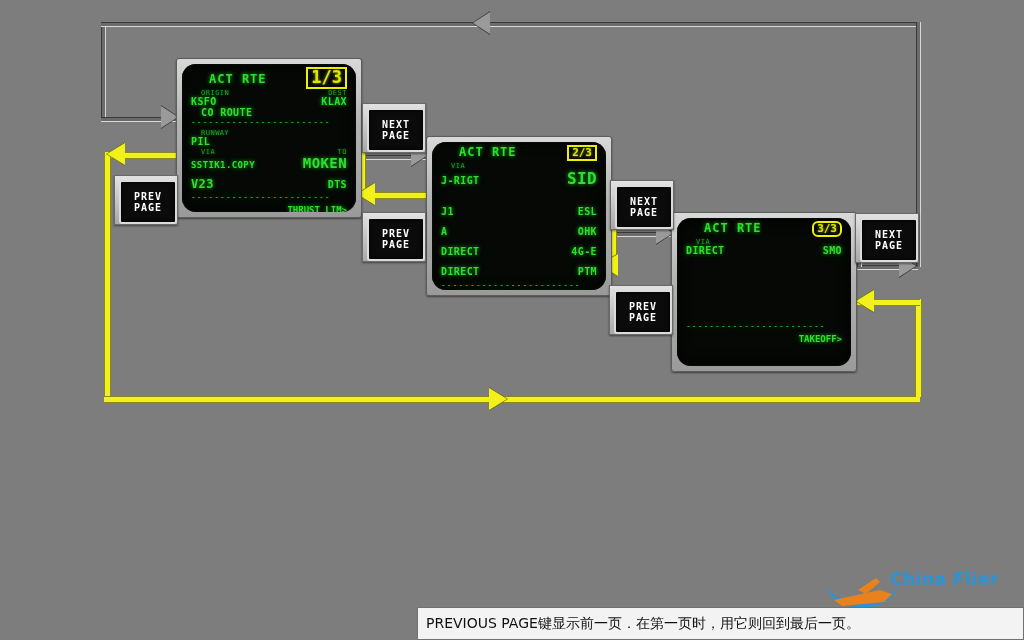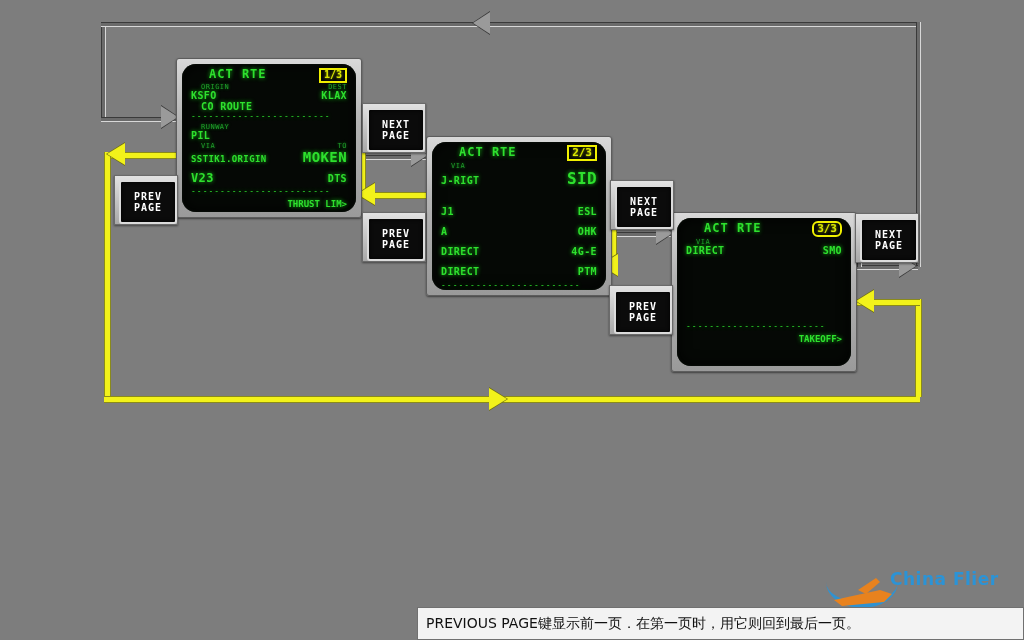--- a/index.html
+++ b/index.html
@@ -195,21 +195,21 @@
   <div class="yarrow left" style="left:856px;top:290px;"></div>
 
   <div class="yarrow-o right" style="left:489px;top:387px;"></div>
   <div class="yarrow right" style="left:489px;top:388px;"></div>
 
   <div class="cdu" style="left:176px;top:58px;width:174px;height:148px;">
     <div class="cdu-screen">
       <div class="scr-inner">
         <div class="row" style="margin-top:3px;">
           <span class="cdu-title" style="font-size:12px;margin-left:18px;">ACT RTE</span>
-          <span class="pagebox" style="font-size:10px;">1/3</span>
+          <span class="pagebox" style="font-size:17px;">1/3</span>
         </div>
 
         <div class="row" style="margin-top:0;">
           <span class="lbl" style="margin-left:10px;">ORIGIN</span>
           <span class="lbl">DEST</span>
         </div>
         <div class="row" style="margin-top:-1px;">
           <span class="val" style="font-size:10px;">KSFO</span>
           <span class="val" style="font-size:10px;">KLAX</span>
         </div>
@@ -224,21 +224,21 @@
         </div>
         <div class="row" style="margin-top:-1px;">
           <span class="val" style="font-size:10px;">PIL</span>
         </div>
 
         <div class="row" style="margin-top:1px;">
           <span class="lbl" style="margin-left:10px;">VIA</span>
           <span class="lbl">TO</span>
         </div>
         <div class="row" style="margin-top:-1px;">
-          <span class="val" style="font-size:9px;">SSTIK1.ORIGIN</span>
+          <span class="val" style="font-size:9px;">SSTIK1.COPY</span>
           <span class="val" style="font-size:14px;">MOKEN</span>
         </div>
 
         <div class="row" style="margin-top:6px;">
           <span class="val" style="font-size:12px;">V23</span>
           <span class="val" style="font-size:10px;">DTS</span>
         </div>
 
         <div class="dashline" style="font-size:8px;margin-top:2px;">------------------------</div>
         <div class="prompt" style="font-size:9px;margin-top:3px;">THRUST LIM&gt;</div>

